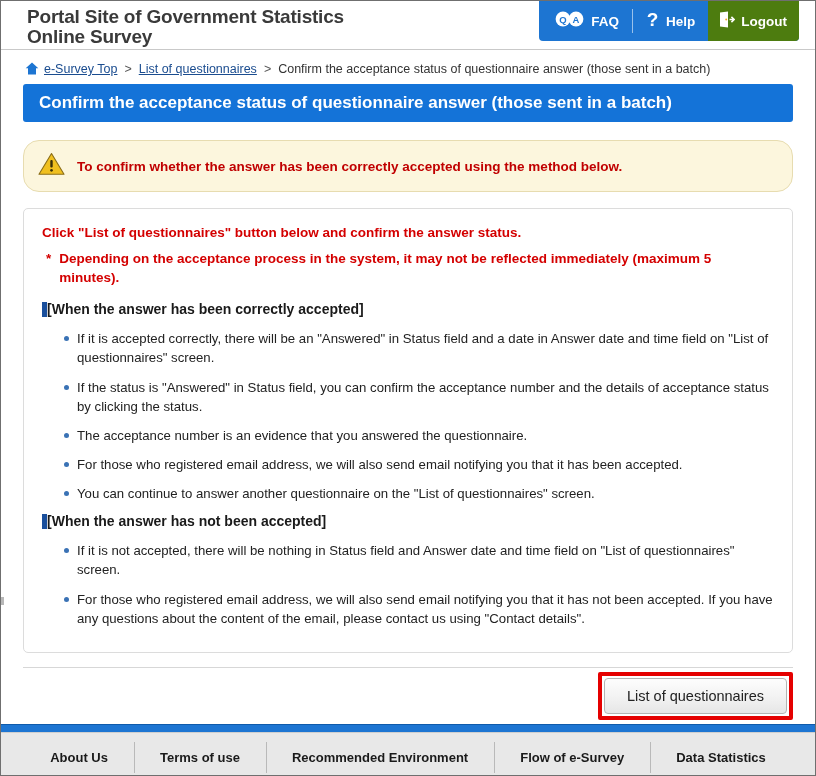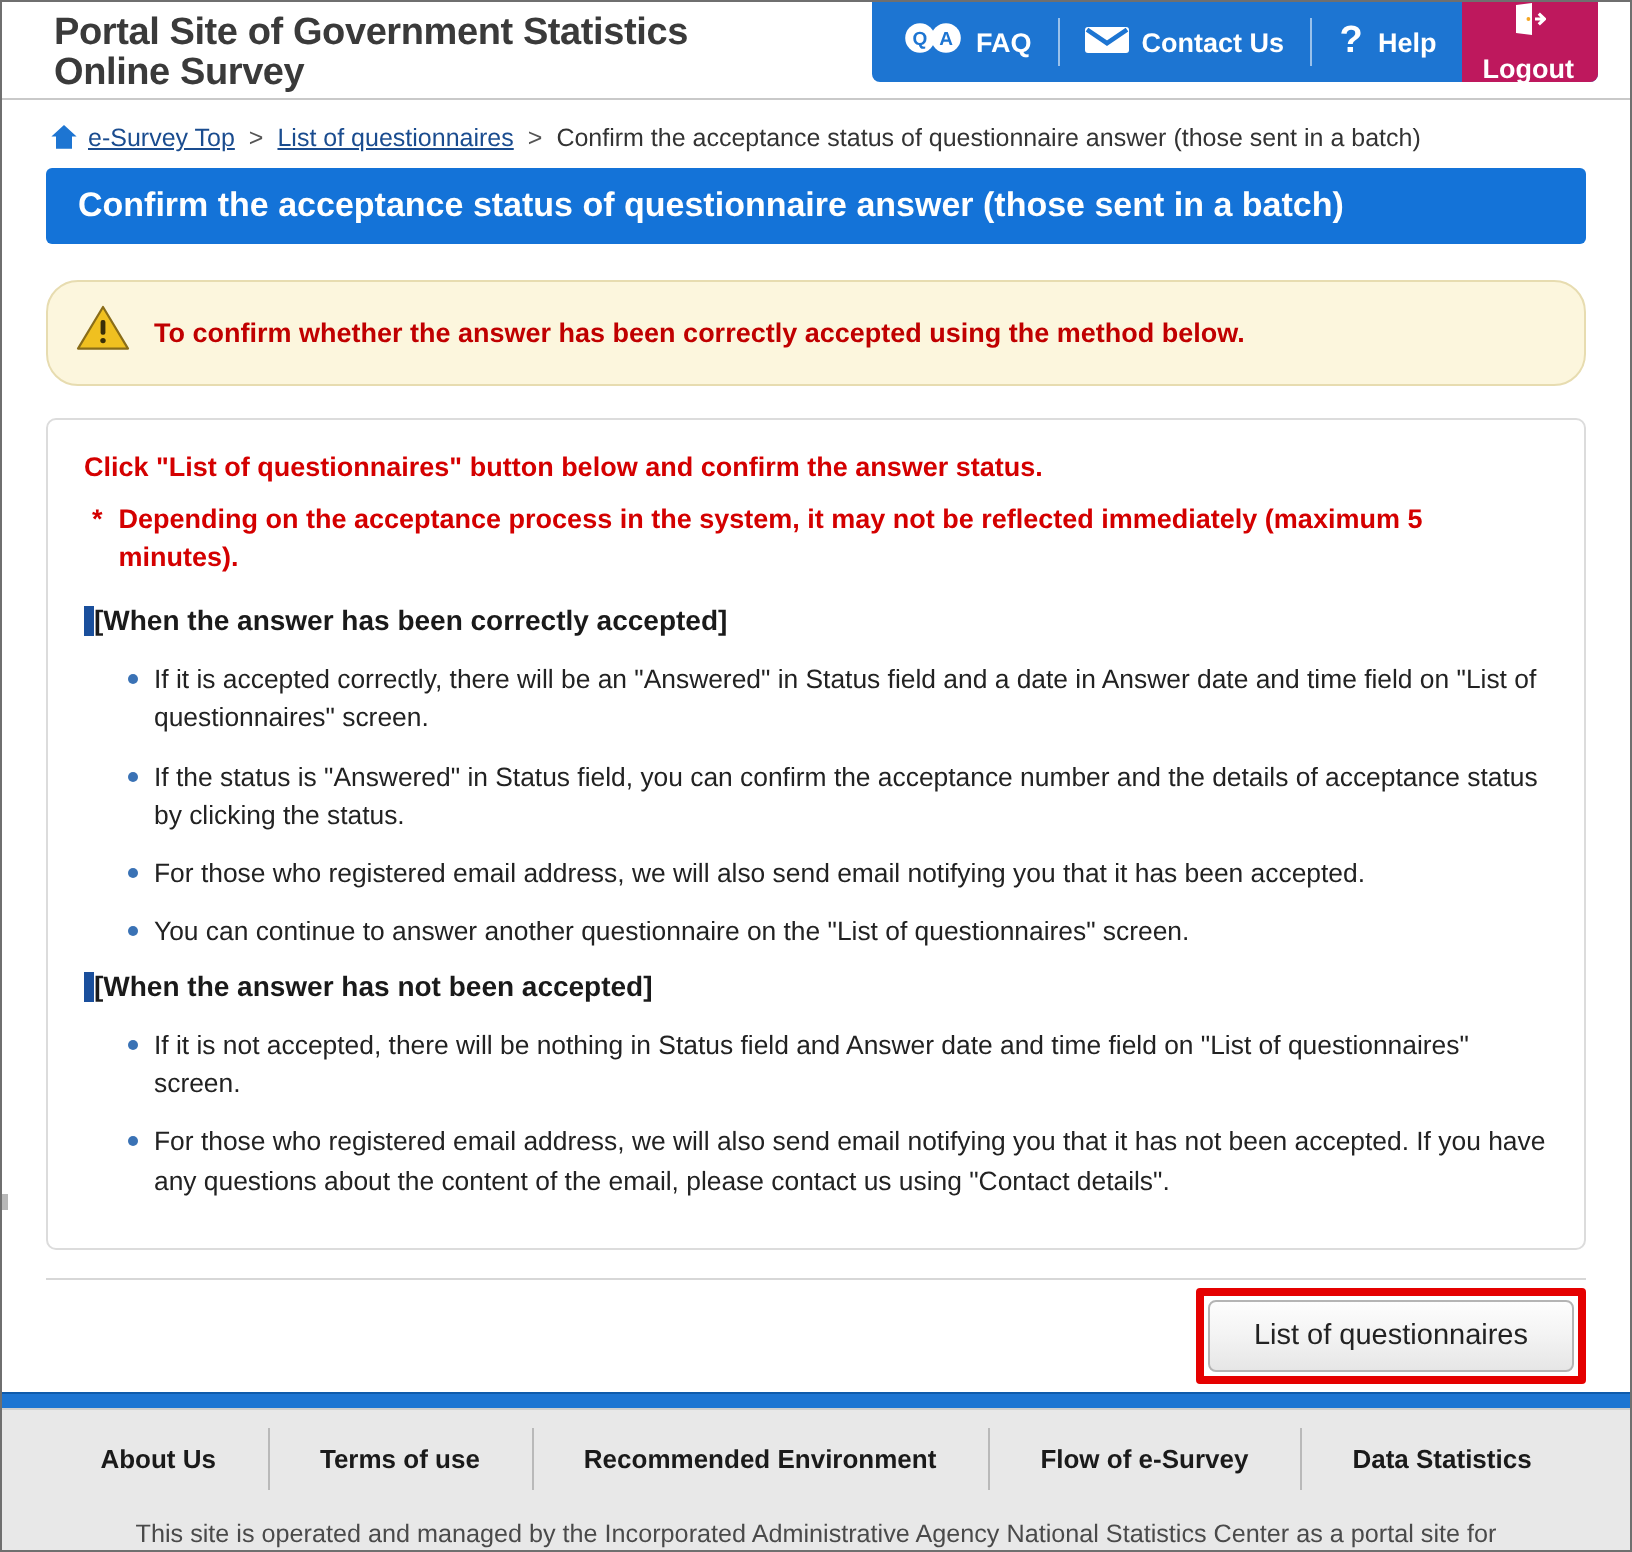--- a/index.html
+++ b/index.html
@@ -77,24 +77,23 @@
     cursor: pointer;
   }
   .hnav-item + .hnav-item::before {
     content: "";
     position: absolute;
     left: 0; top: 8px; bottom: 8px;
     width: 1px;
     background: rgba(255,255,255,0.55);
   }
   .hnav-item.logout {
-    background: #be185d;
+    background: #4d7c0f;
     border-radius: 0 0 4px 0;
     padding: 0 12px 0 10px;
-    flex-direction: column;
   }
   .hnav-item.logout::before { display: none; }
   .hnav-item.faq { padding-left: 16px; }
   .icon-svg { display: block; }
 
   
   .breadcrumb {
     padding: 12px 0 8px 24px;
     font-size: 12.5px;
     color: #333;
@@ -314,29 +313,20 @@
             <path d="M3 13 L7 11 L6 15 Z" fill="#fff"></path>
             <text x="8" y="11.5" font-size="9.5" font-family="Liberation Sans, sans-serif" font-weight="bold" fill="#1d75d2" text-anchor="middle">Q</text>
             <circle cx="21" cy="8" r="7.4" fill="#fff"></circle>
             <path d="M16 13 L20 11 L19 15 Z" fill="#fff"></path>
             <text x="21" y="11.5" font-size="9.5" font-family="Liberation Sans, sans-serif" font-weight="bold" fill="#1d75d2" text-anchor="middle">A</text>
           </svg>
         </span>
         <span>FAQ</span>
       </div>
 
-      <div class="hnav-item">
-        <span class="icon-svg">
-          <svg width="23" height="16" viewBox="0 0 23 16">
-            <rect x="0.5" y="1.5" width="22" height="13" rx="1.5" fill="#fff"></rect>
-            <path d="M1.5 2.8 L11.5 9.6 L21.5 2.8" fill="none" stroke="#1d75d2" stroke-width="2.3"></path>
-          </svg>
-        </span>
-        <span>Contact Us</span>
-      </div>
 
       <div class="hnav-item">
         <span class="icon-svg">
           <svg width="15" height="19" viewBox="0 0 15 19">
             <text x="7.5" y="16" font-size="19" font-family="Liberation Sans, sans-serif" fill="#fff" text-anchor="middle">?</text>
           </svg>
         </span>
         <span>Help</span>
       </div>
 
@@ -389,20 +379,21 @@
       <span class="star-text">Depending on the acceptance process in the system, it may not be reflected immediately (maximum 5 minutes).</span>
     </div>
 
     <div class="section-head">
       <span class="bar"></span>
       <span>[When the answer has been correctly accepted]</span>
     </div>
     <ul class="bullets">
       <li>If it is accepted correctly, there will be an "Answered" in Status field and a date in Answer date and time field on "List of questionnaires" screen.</li>
       <li>If the status is "Answered" in Status field, you can confirm the acceptance number and the details of acceptance status by clicking the status.</li>
+      <li>The acceptance number is an evidence that you answered the questionnaire.</li>
       <li>For those who registered email address, we will also send email notifying you that it has been accepted.</li>
       <li>You can continue to answer another questionnaire on the "List of questionnaires" screen.</li>
     </ul>
 
     <div class="section-head">
       <span class="bar"></span>
       <span>[When the answer has not been accepted]</span>
     </div>
     <ul class="bullets">
       <li>If it is not accepted, there will be nothing in Status field and Answer date and time field on "List of questionnaires" screen.</li>

